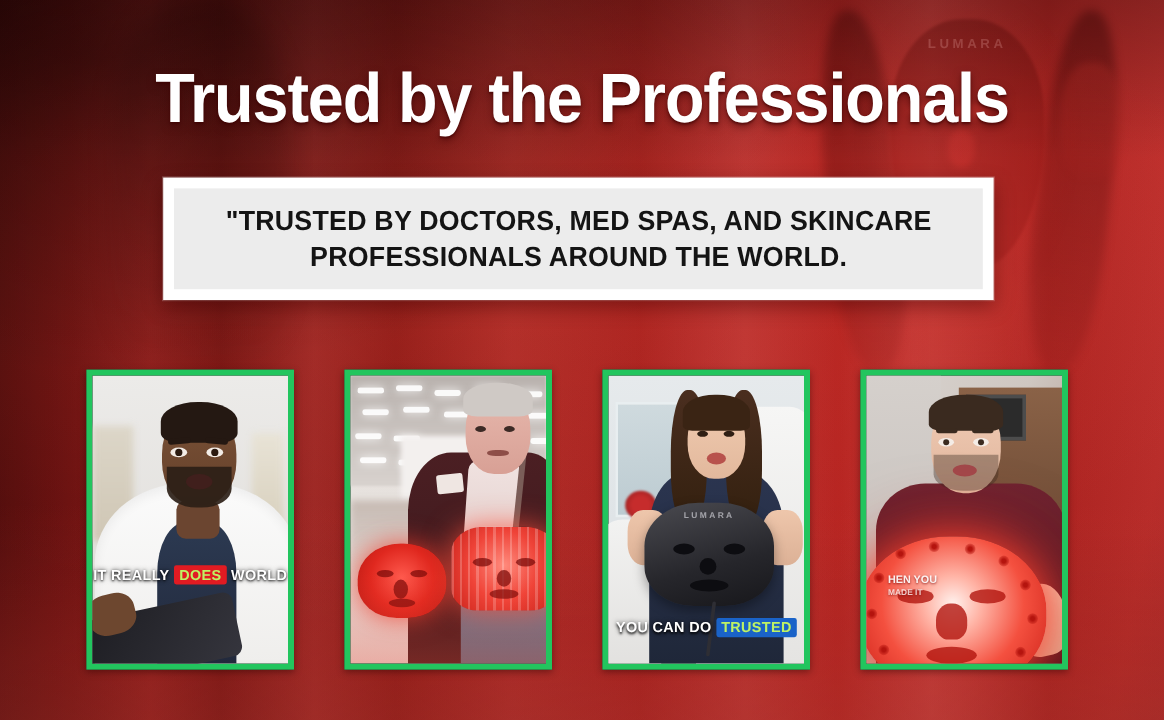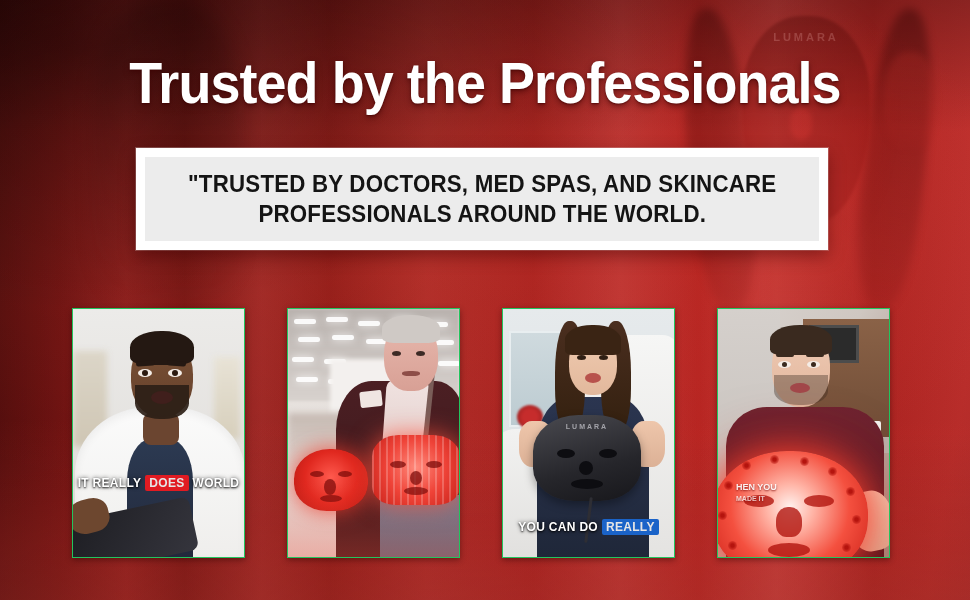--- a/index.html
+++ b/index.html
@@ -179,21 +179,21 @@
     position:absolute;
     left:72px; top:308px;
     width:818px; height:250px;
     display:flex;
     justify-content:space-between;
   }
   .thumb {
     position:relative;
     width:173px; height:250px;
     overflow:hidden;
-    border:1px solid #22c55e;
+    border:5px solid #22c55e;
     background:#2b2b30;
     box-shadow:0 2px 6px rgba(40,0,0,.45);
   }
   .thumb .scene { position:absolute; inset:0; overflow:hidden; }
 
   
   .caption {
     position:absolute; left:0; width:100%;
     display:flex; align-items:center; justify-content:center;
     gap:4px;
@@ -202,21 +202,21 @@
     font-size:12px;
     letter-spacing:.3px;
     color:#ffffff;
     text-shadow:0 1px 2px rgba(0,0,0,.85), 0 0 4px rgba(0,0,0,.7);
     z-index:9;
     white-space:nowrap;
   }
   .cap-hl {
     padding:1px 4px;
     border-radius:2px;
-    color:#e5e5e5;
+    color:#bef264;
     text-shadow:none;
   }
   .cap-hl.red  { background:#e11b22; }
   .cap-hl.blue { background:#1a63c8; }
   .cap-hl.teal { background:#2a5f9e; }
 
   
   .t1 .bg {
     position:absolute; inset:0;
     background:linear-gradient(180deg,#ecebe9 0%,#e4e2df 55%,#d9d6d2 100%);
@@ -672,21 +672,21 @@
           <div class="brand">LUMARA</div>
           <div class="hole" style="left:24px;top:34px;width:18px;height:9px"></div>
           <div class="hole" style="left:66px;top:34px;width:18px;height:9px"></div>
           <div class="hole" style="left:46px;top:46px;width:14px;height:14px"></div>
           <div class="hole" style="left:38px;top:64px;width:32px;height:10px"></div>
         </div>
         <div class="cord"></div>
       </div>
       <div class="caption" style="bottom:22px;">
         <span>YOU CAN DO</span>
-        <span class="cap-hl blue">REALLY</span>
+        <span class="cap-hl blue">TRUSTED</span>
       </div>
     </div>
 
     <div class="thumb t4">
       <div class="scene">
         <div class="bg"></div>
         <div class="wall"></div>
         <div class="cab"></div>
         <div class="frame"></div>
         <div class="counter"></div>

